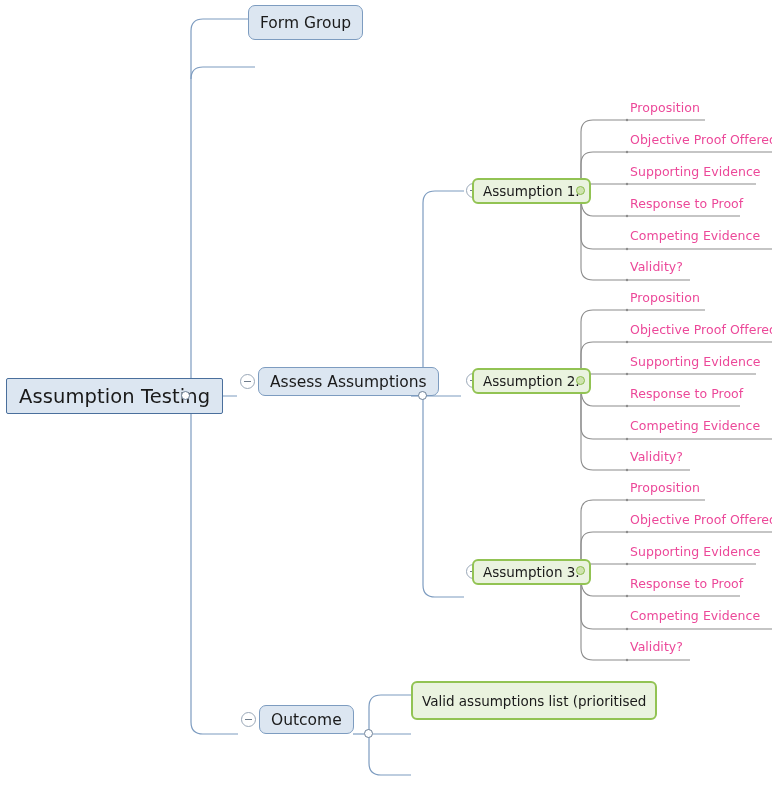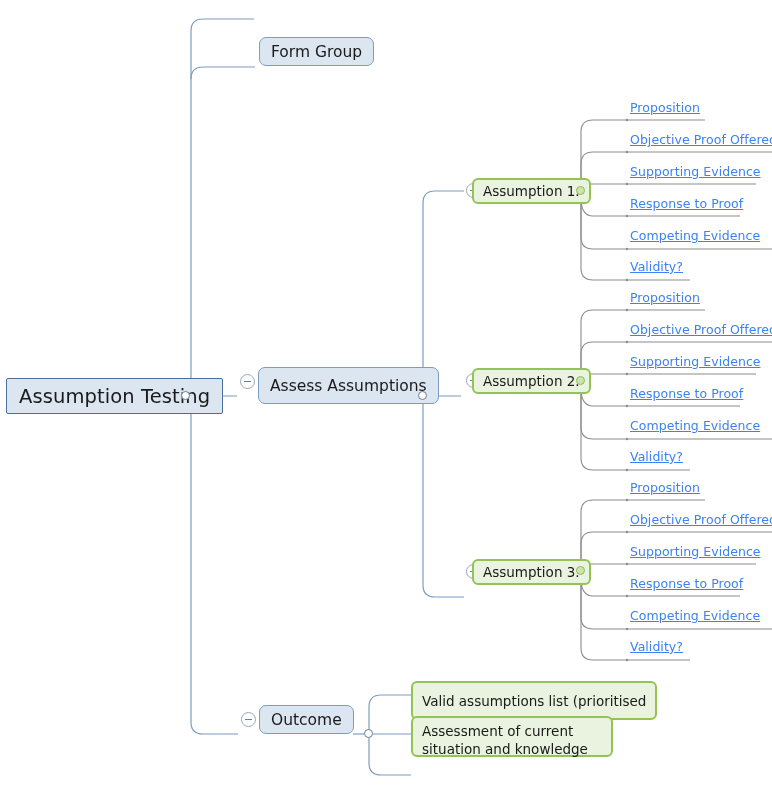--- a/index.html
+++ b/index.html
@@ -61,24 +61,23 @@
   }
   .node-green-multi {
     display: block;
     line-height: 1.33;
     padding-top: 5px;
     white-space: normal;
   }
   .leaf {
     position: absolute;
     font-size: 12.5px;
-    color: #3b82f6;
+    color: #ec4899;
     white-space: nowrap;
     letter-spacing: 0.05px;
-    text-decoration: underline;
   }
   .toggle {
     position: absolute;
     width: 15px;
     height: 15px;
     border-radius: 50%;
     box-sizing: border-box;
     background: #ffffff;
     border: 1px solid #9aa8b8;
   }
@@ -191,27 +190,27 @@
       <circle cx="627" cy="629" r="1.2"></circle>
         <circle cx="627" cy="660" r="1.2"></circle>
     </g>
   </svg>
 
   <div class="node node-root" style="left:6px; top:378px; height:36px;">
     <span>Assumption Testing</span>
   </div>
   <div class="junction" style="left:181px; top:391px;"></div>
 
-  <div class="node node-blue" style="left:259px; top:5px; height:29px;margin-top:32px;">
+  <div class="node node-blue" style="left:248px; top:5px; height:35px;">
     <span>Form Group</span>
   </div>
 
 
   <div class="toggle" style="left:240px; top:374px;"></div>
-  <div class="node node-blue" style="left:258px; top:367px; height:37px;">
+  <div class="node node-blue" style="left:258px; top:367px; height:29px;">
     <span>Assess Assumptions</span>
   </div>
   <div class="junction" style="left:418px; top:391px;"></div>
 
   <div class="toggle" style="left:241px; top:712px;"></div>
   <div class="node node-blue" style="left:259px; top:705px; height:29px;">
     <span>Outcome</span>
   </div>
   <div class="junction" style="left:364px; top:729px;"></div>
 
@@ -251,18 +250,15 @@
   <div class="leaf" style="left:630px; top:512px;">Objective Proof Offered</div>
   <div class="leaf" style="left:630px; top:544px;">Supporting Evidence</div>
   <div class="leaf" style="left:630px; top:576px;">Response to Proof</div>
   <div class="leaf" style="left:630px; top:608px;">Competing Evidence</div>
   <div class="leaf" style="left:630px; top:639px;">Validity?</div>
 
   <div class="node node-green" style="left:411px; top:681px; height:39px;">
     <span>Valid assumptions list (prioritised</span>
   </div>
 
-  <div class="node node-green node-green-multi" style="left:411px; top:716px; height:41px; width:202px;">
-    <span>Assessment of current situation and knowledge</span>
-  </div>
 
 
 </div>
 
 </body></html>

